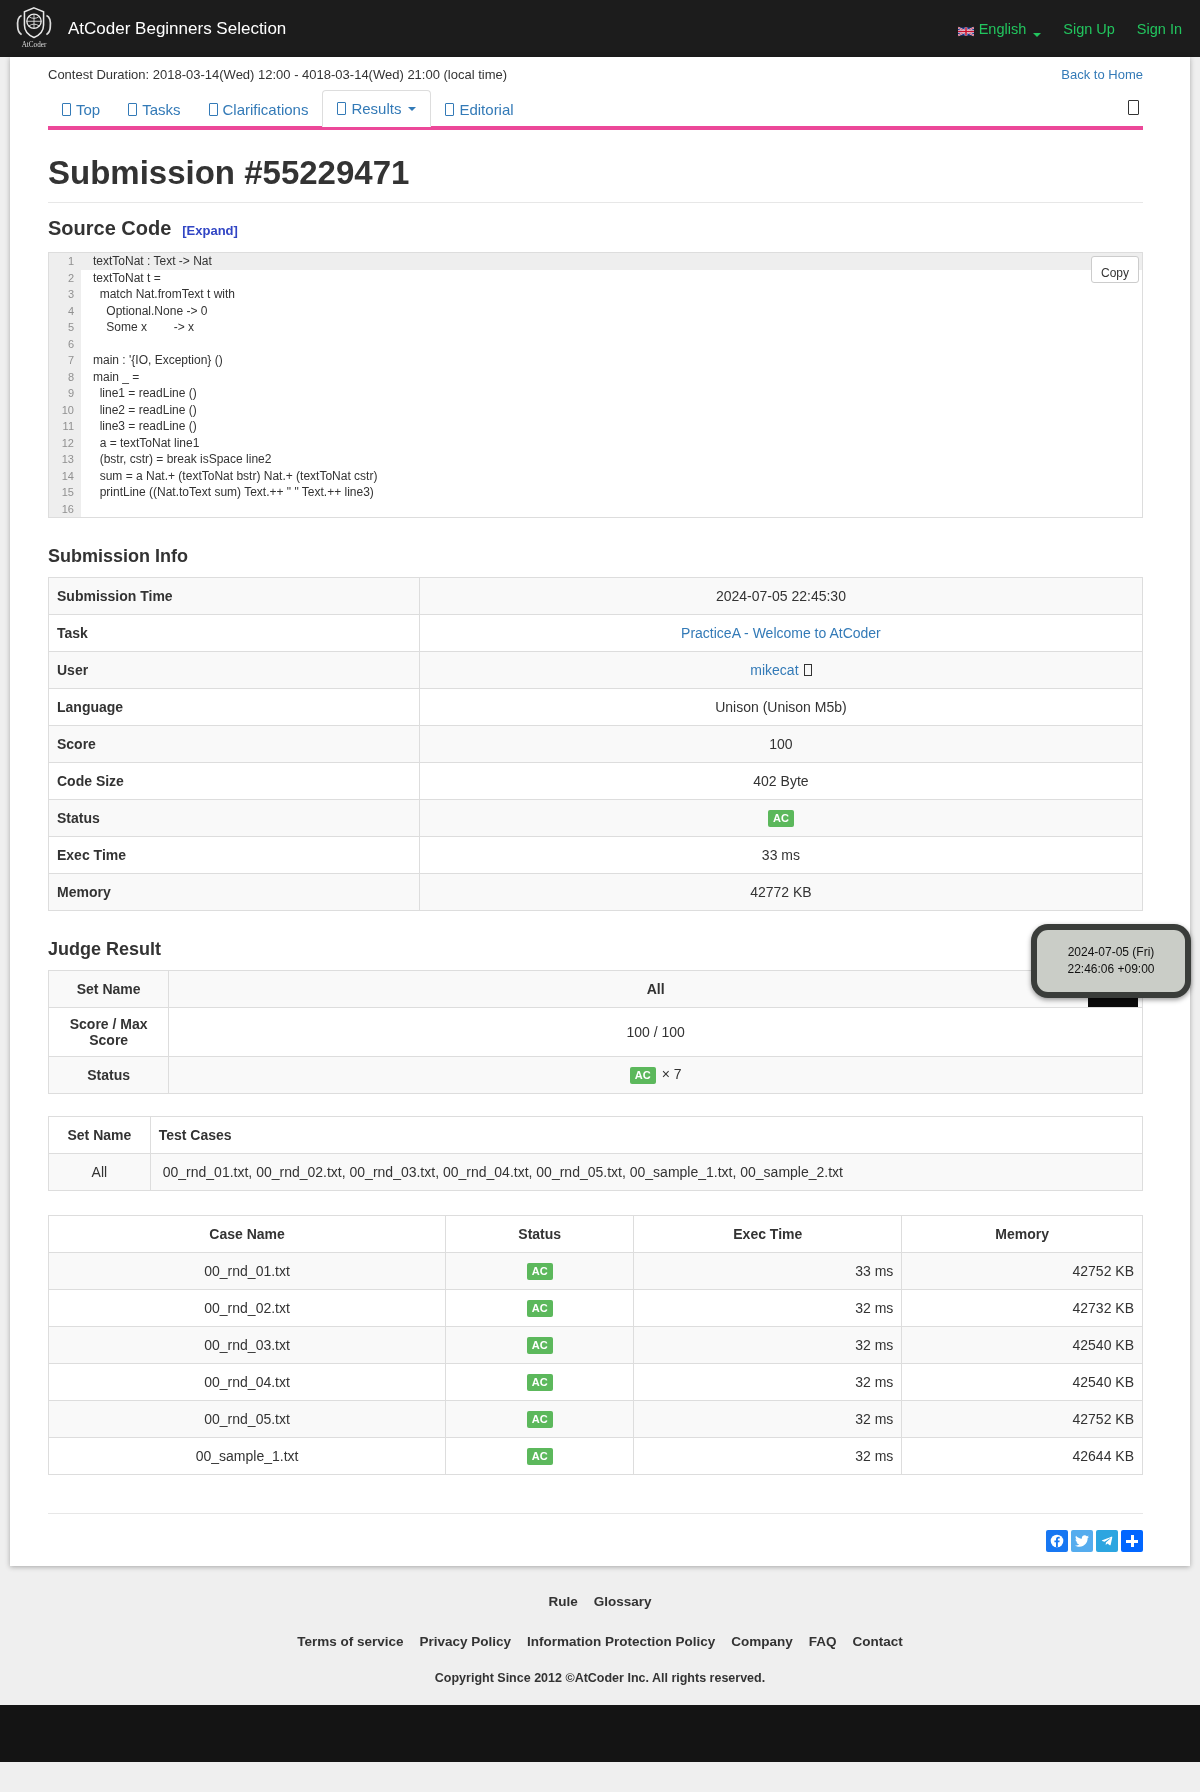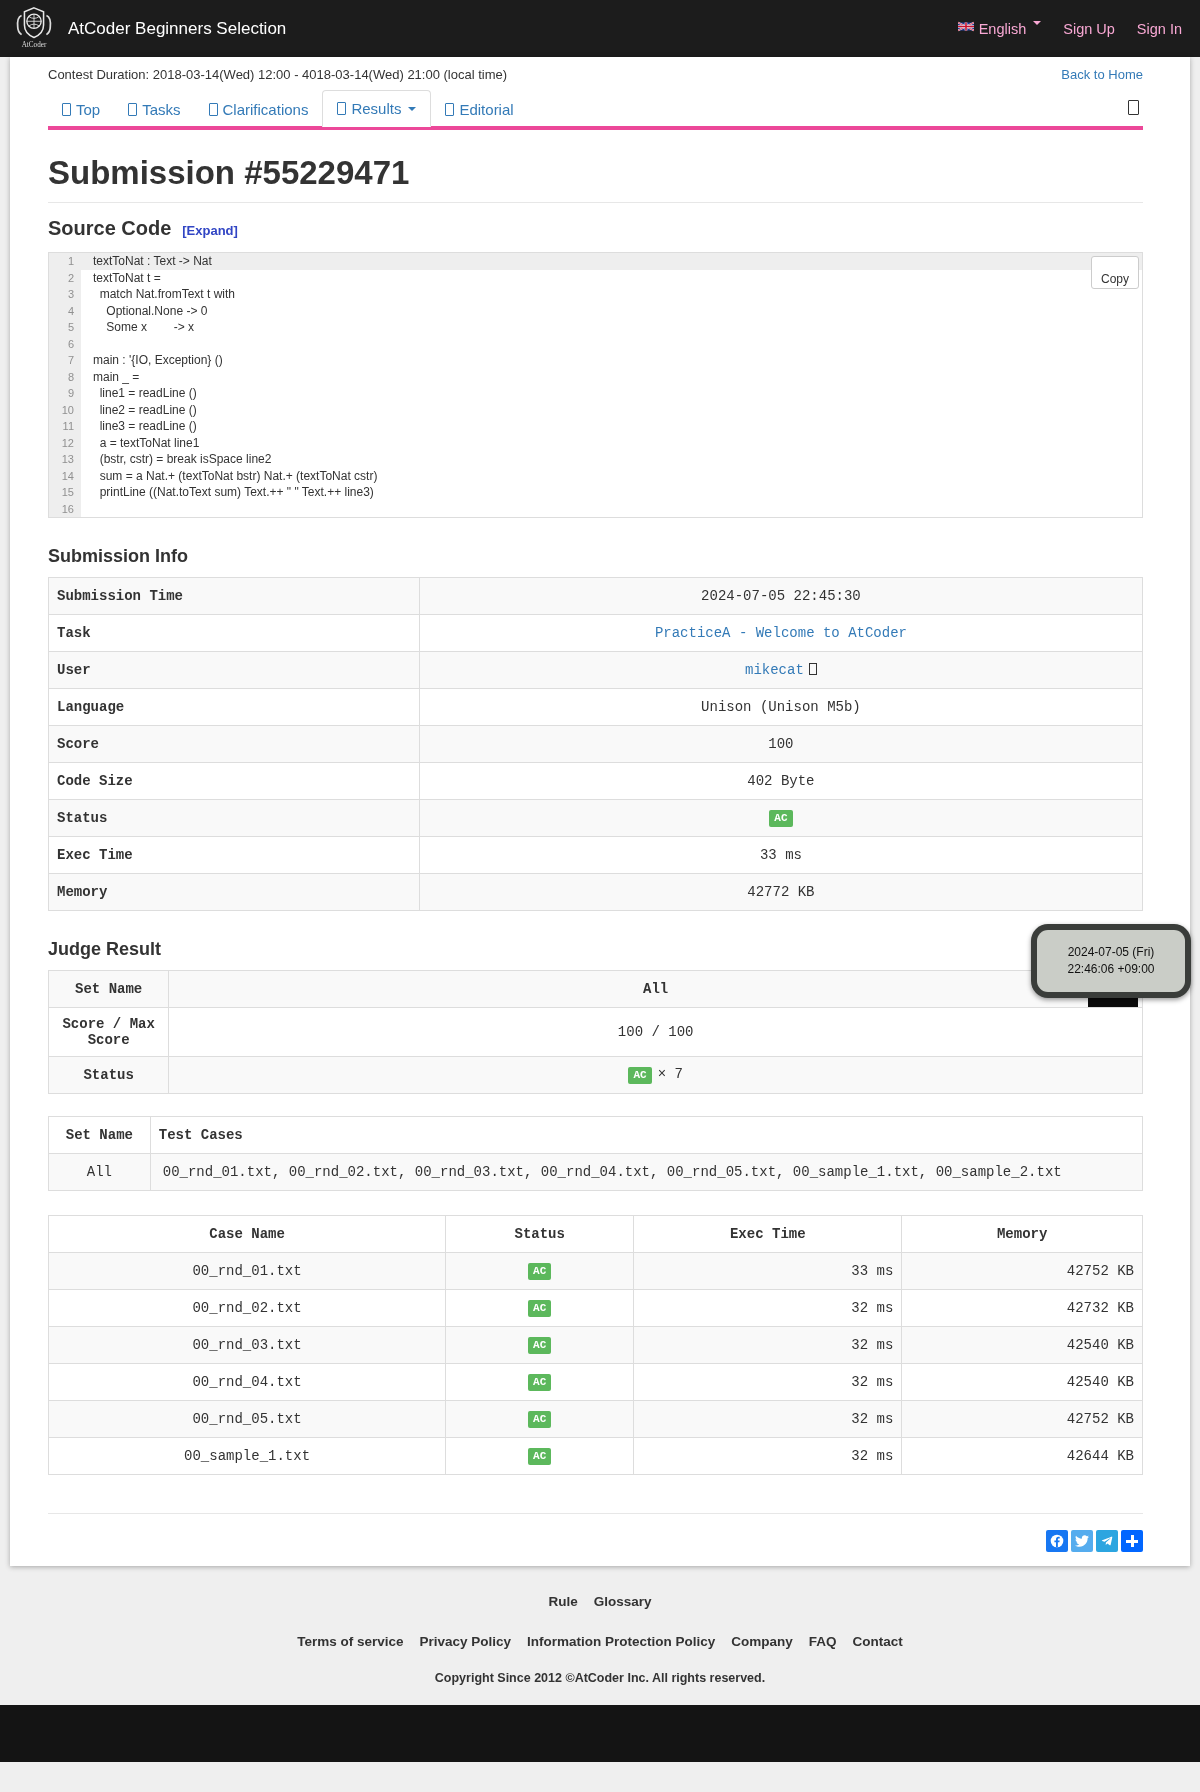--- a/index.html
+++ b/index.html
@@ -13,21 +13,21 @@
   a { text-decoration:none; }
 
   
   .navbar {
     height:57px; background:#1c1c1c; display:flex; align-items:center;
     padding:0 18px 0 12px;
   }
   .brand { display:flex; align-items:center; }
   .brand-title { color:#fff; font-size:17px; margin-left:12px; }
   .nav-right { margin-left:auto; display:flex; align-items:center; gap:22px; color:#9d9d9d; font-size:14.5px; }
-  .nav-right .nav-item { color:#f9a8d4; cursor:pointer; display:flex; align-items:flex-start; gap:5px; }
+  .nav-right .nav-item { color:#22c55e; cursor:pointer; display:flex; align-items:flex-end; gap:5px; }
   .caret { display:inline-block; width:0; height:0; border-left:4px solid transparent; border-right:4px solid transparent; border-top:4px solid currentColor; margin-left:2px; }
 
   
   .panel {
     margin:0 10px; background:#fff; position:relative;
     box-shadow:0 1px 5px rgba(0,0,0,.3);
     padding:6px 47px 14px 38px;
   }
   .contest-bar { display:flex; justify-content:space-between; align-items:flex-start; font-size:13px; padding-top:4px; }
   .contest-duration { color:#333; }
@@ -55,26 +55,26 @@
   .expand-link { font-size:13px; font-weight:700; color:#3145c4; margin-left:7px; }
 
   
   .code-block { border:1px solid #ddd; margin-top:12px; position:relative; }
   .code-line { display:flex; line-height:16.5px; height:16.5px; }
   .code-line .ln { width:32px; flex:0 0 32px; background:#eee; color:#909090; font-size:11px; text-align:right; padding-right:7px; }
   .code-line .code { white-space:pre; font-size:12px; padding-left:12px; color:#333; flex:1; }
   .code-line.hl { background:#eee; }
   .copy-btn {
     position:absolute; top:3px; right:3px; background:#fff; border:1px solid #ccc;
-    border-radius:3px; font-size:12px; color:#333; padding:15px 9px 2px; cursor:pointer;
+    border-radius:3px; font-size:12px; color:#333; padding:9px 9px 2px; cursor:pointer;
   }
 
   h4.sec { font-size:18px; font-weight:700; margin:28px 0 10px; }
 
-  table.tbl { width:100%; border-collapse:collapse; font-size:14px;font-family:Liberation Mono, monospace; }
+  table.tbl { width:100%; border-collapse:collapse; font-size:14px; }
   table.tbl th, table.tbl td { border:1px solid #ddd; padding:8px; height:37px; }
   table.tbl tr.stripe { background:#f9f9f9; }
   .lbl { font-weight:700; }
   td.center, th.center { text-align:center; }
   td.right { text-align:right; }
   a.blue { color:#337ab7; }
   .badge-ac {
     display:inline-block; background:#5cb85c; color:#fff; font-size:11px; font-weight:700;
     padding:2px 5px; border-radius:2px; line-height:1.2;
   }

